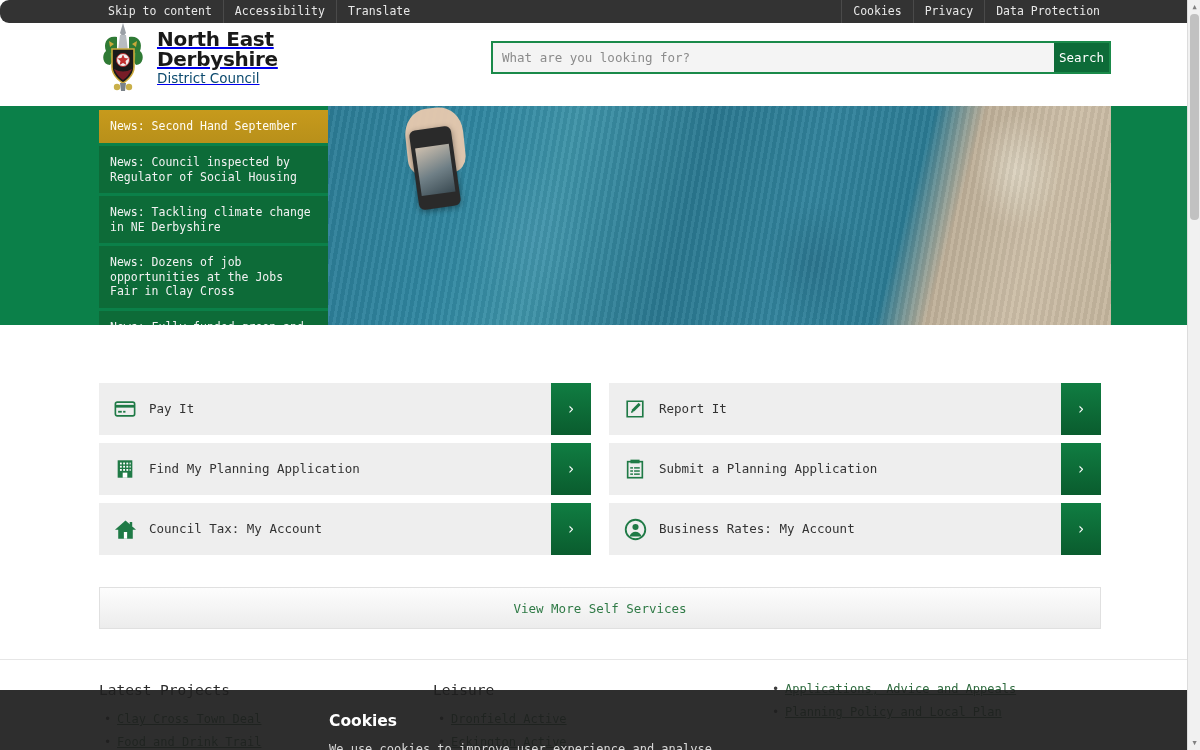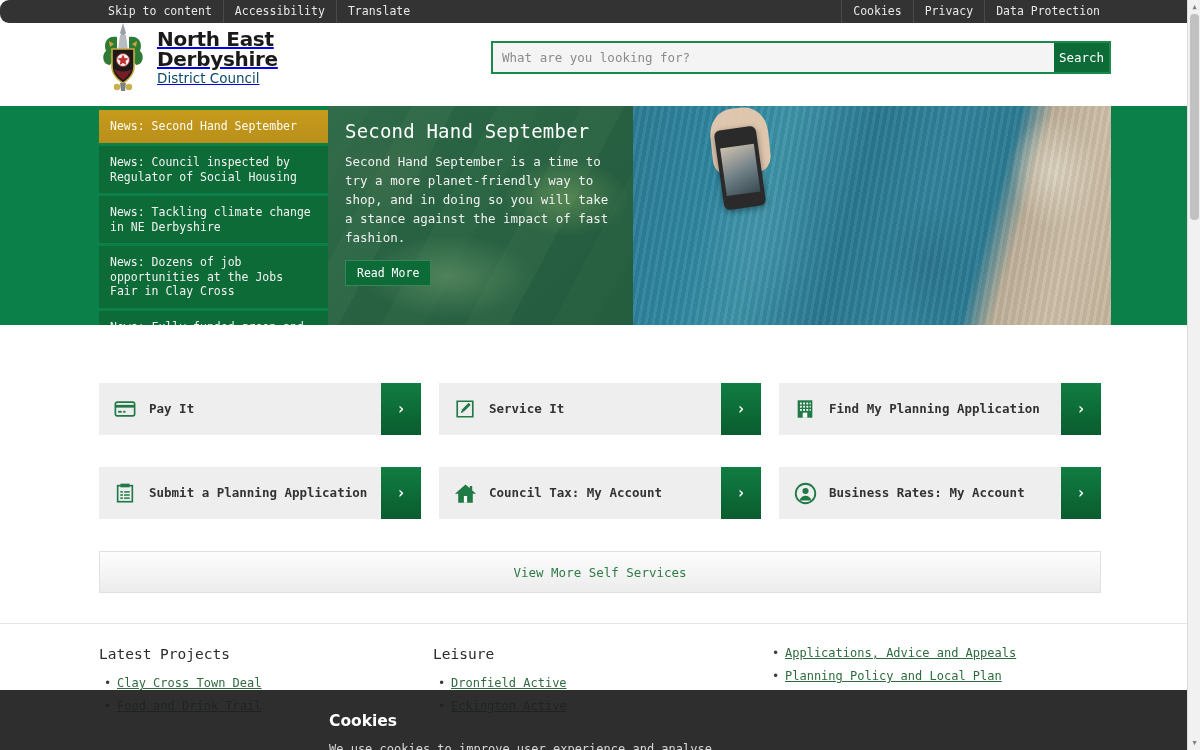--- a/index.html
+++ b/index.html
@@ -242,24 +242,23 @@
   }
   .ss-title {
     font-size: 16px;
     color: #2b2b2b;
     font-weight: normal;
     padding-left: 10px;
     margin-bottom: 24px;
   }
   .ss-grid {
     display: grid;
-    grid-template-columns: repeat(3, 1fr);
-    gap: 32px 18px;
+    grid-template-columns: repeat(2, 1fr);
+    gap: 8px 18px;
     padding: 0 10px;
-    font-weight: bold;
   }
   .ss-card {
     display: flex;
     height: 52px;
     cursor: pointer;
   }
   .ss-main {
     flex: 1;
     background: #eeeeee;
     display: flex;
@@ -448,28 +447,20 @@
 
     <div class="news-list">
       <div class="news-item active">News: Second Hand September</div>
       <div class="news-item">News: Council inspected by Regulator of Social Housing</div>
       <div class="news-item">News: Tackling climate change in NE Derbyshire</div>
       <div class="news-item">News: Dozens of job opportunities at the Jobs Fair in Clay Cross</div>
       <div class="news-item">News: Fully funded green and digital skills training</div>
     </div>
 
     <div class="hero-feature">
-      <div class="hero-text">
-        <div class="bgart"></div>
-        <div class="hero-copy">
-          <h2 class="hero-title">Second Hand September</h2>
-          <p class="hero-desc">Second Hand September is a time to try a more planet-friendly way to shop, and in doing so you will take a stance against the impact of fast fashion.</p>
-          <a class="read-more" href="#">Read More</a>
-        </div>
-      </div>
       <div class="hero-photo">
         <div class="ph"></div>
         <div class="hand"></div>
         <div class="phone"></div>
       </div>
     </div>
 
   </div>
 </div>
 
@@ -494,21 +485,21 @@
 
     <div class="ss-card">
       <div class="ss-main">
         <span class="ss-icon">
           <svg viewBox="0 0 24 24" width="22" height="22">
               <path d="M3.5 3.5h17v17h-17z" fill="none" stroke="#1f7a46" stroke-width="1.8"></path>
               <path d="M8 15.5l1-3.2 7-7 2.2 2.2-7 7z" fill="#1f7a46"></path>
               <path d="M7.6 16.4l2.6-.8-1.8-1.8z" fill="#1f7a46"></path>
             </svg>
         </span>
-        <span class="ss-label">Service It</span>
+        <span class="ss-label">Report It</span>
       </div>
       <div class="ss-arrow">›</div>
     </div>
 
     <div class="ss-card">
       <div class="ss-main">
         <span class="ss-icon">
           <svg viewBox="0 0 24 24" width="22" height="22">
               <rect x="4" y="2.5" width="16" height="19" fill="#1f7a46"></rect>
               <g fill="#ffffff">

